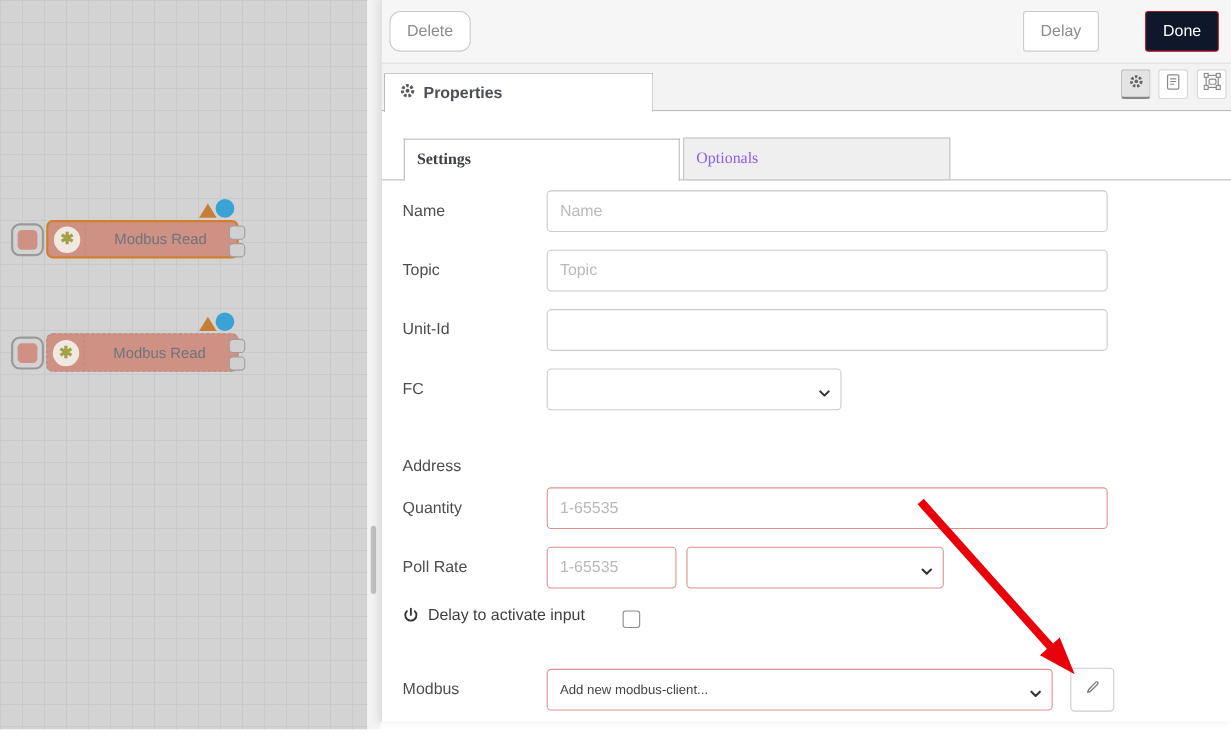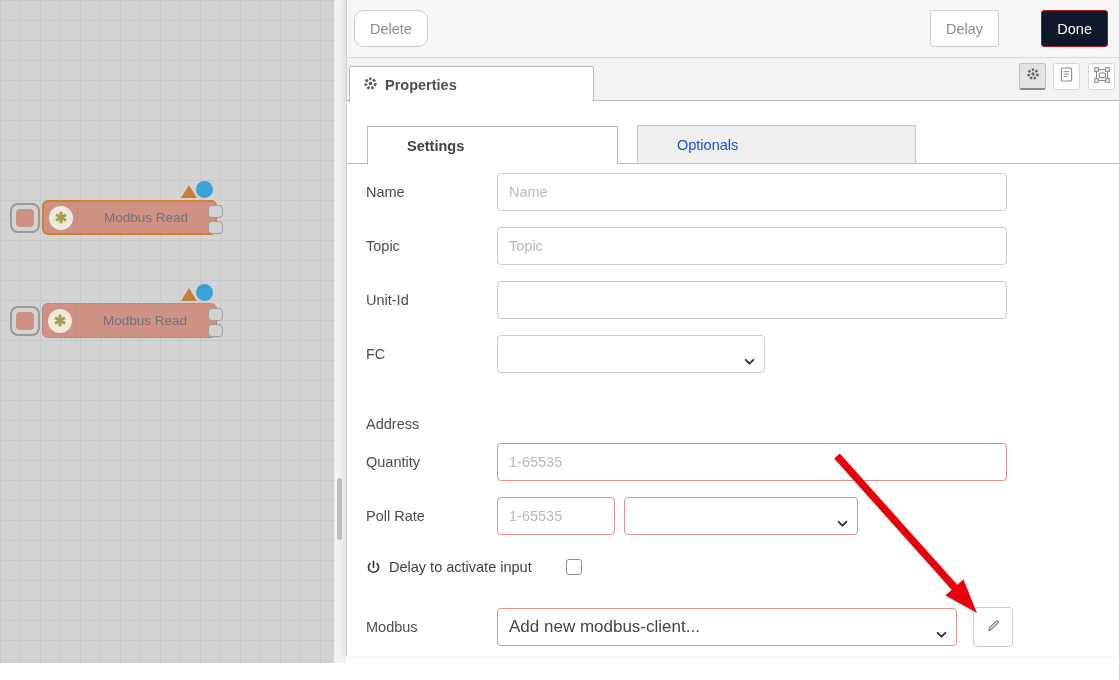--- a/index.html
+++ b/index.html
@@ -41,44 +41,44 @@
   #props-tab{position:absolute;left:2px;top:8px;width:245px;height:36px;background:#fff;border:1px solid #bbb;border-bottom:none;
     border-radius:2px 2px 0 0;display:flex;align-items:center;gap:7px;padding-left:13px;box-sizing:border-box;z-index:2;
     font-size:14.5px;font-weight:bold;color:#4d4f55;}
   .mini-btn{position:absolute;top:5px;width:27px;height:27px;background:#fff;border:1px solid #d8d8d8;border-radius:3px;
     display:flex;align-items:center;justify-content:center;box-sizing:border-box;cursor:pointer;}
   #mini-gear{right:74px;background:#e4e4e4;border-color:#c0c0c0;border-bottom:2px solid #888;}
   #mini-doc{right:40px;}
   #mini-frame{right:5px;}
 
   #tab-bar{position:absolute;left:0;top:122px;width:100%;height:42px;border-bottom:1px solid #bbb;box-sizing:border-box;}
-  .etab{position:absolute;top:3px;height:39px;box-sizing:border-box;display:flex;align-items:center;padding-left:39px;
-    font-size:14.5px;cursor:pointer;}
+  .etab{position:absolute;top:3px;height:39px;box-sizing:border-box;display:flex;align-items:center;padding-left:11px;
+    font-size:14.5px;cursor:pointer;font-family:Liberation Serif, serif;}
   #tab-settings{left:20px;width:251px;background:#fff;border:1px solid #bbb;border-bottom:1px solid #fff;z-index:2;top:4px;height:39px;
     font-weight:bold;color:#3f4146;}
-  #tab-optionals{left:274px;width:279px;background:#efefef;border:1px solid #c4c4c4;color:#1d4ed8;margin-left:16px;}
+  #tab-optionals{left:274px;width:243px;background:#efefef;border:1px solid #c4c4c4;color:#8b5cf6;}
 
   
   .frow{position:absolute;left:0;width:100%;height:40px;}
   .flabel{position:absolute;left:19px;top:0;height:38px;display:flex;align-items:center;font-size:14.5px;color:#4d4d4d;}
   .finput{position:absolute;left:150px;top:0;height:38px;width:510px;border:1px solid #ccc;border-radius:4px;box-sizing:border-box;
     font-family:"Liberation Sans",sans-serif;font-size:14.5px;color:#444;padding:0 11px;outline:none;background:#fff;}
   .finput::placeholder{color:#b9b9b9;opacity:1;}
   .finput.invalid{border-color:#e0908f;}
   .fselect{position:absolute;top:0;height:38px;border:1px solid #ccc;border-radius:4px;box-sizing:border-box;background:#fff;
-    display:flex;align-items:center;padding:0 26px 0 11px;font-size:17px;color:#444;cursor:pointer;}
+    display:flex;align-items:center;padding:0 26px 0 11px;font-size:12px;color:#444;cursor:pointer;}
   .fselect.invalid{border-color:#e0908f;}
   .fselect .chev{position:absolute;right:9px;top:50%;margin-top:-3px;}
   #fc-select{left:150px;width:268px;}
   #poll-input{width:118px;}
   #poll-select{left:277px;width:234px;}
   #server-select{left:150px;width:460px;}
   #server-edit{position:absolute;left:626px;top:-1px;width:40px;height:40px;background:#fff;border:1px solid #ccc;border-radius:4px;
     box-sizing:border-box;display:flex;align-items:center;justify-content:center;cursor:pointer;}
-  #delay-row{display:flex;align-items:center;gap:8px;padding-left:19px;box-sizing:border-box;}
+  #delay-row{display:flex;align-items:flex-start;gap:8px;padding-left:19px;box-sizing:border-box;}
   #delay-row .dlabel{font-size:14.5px;color:#3f3f3f;}
   #delay-checkbox{width:16px;height:16px;margin-left:26px;accent-color:#fff;border:1px solid #8b8b8b;border-radius:3px;
     appearance:none;background:#fff;cursor:pointer;}
 
   #arrow-overlay{position:absolute;left:0;top:0;width:1119px;height:680px;z-index:50;pointer-events:none;}
 </style>
 </head>
 <body>
 
 <div id="app">

